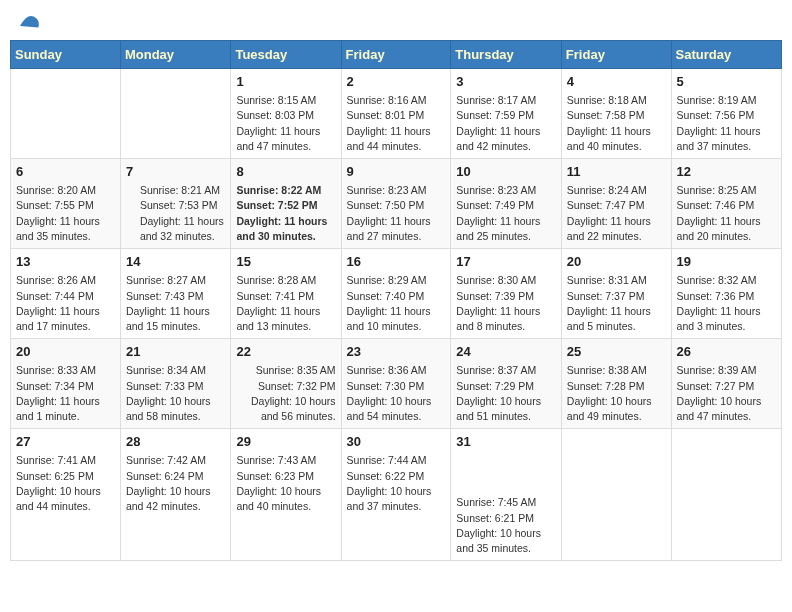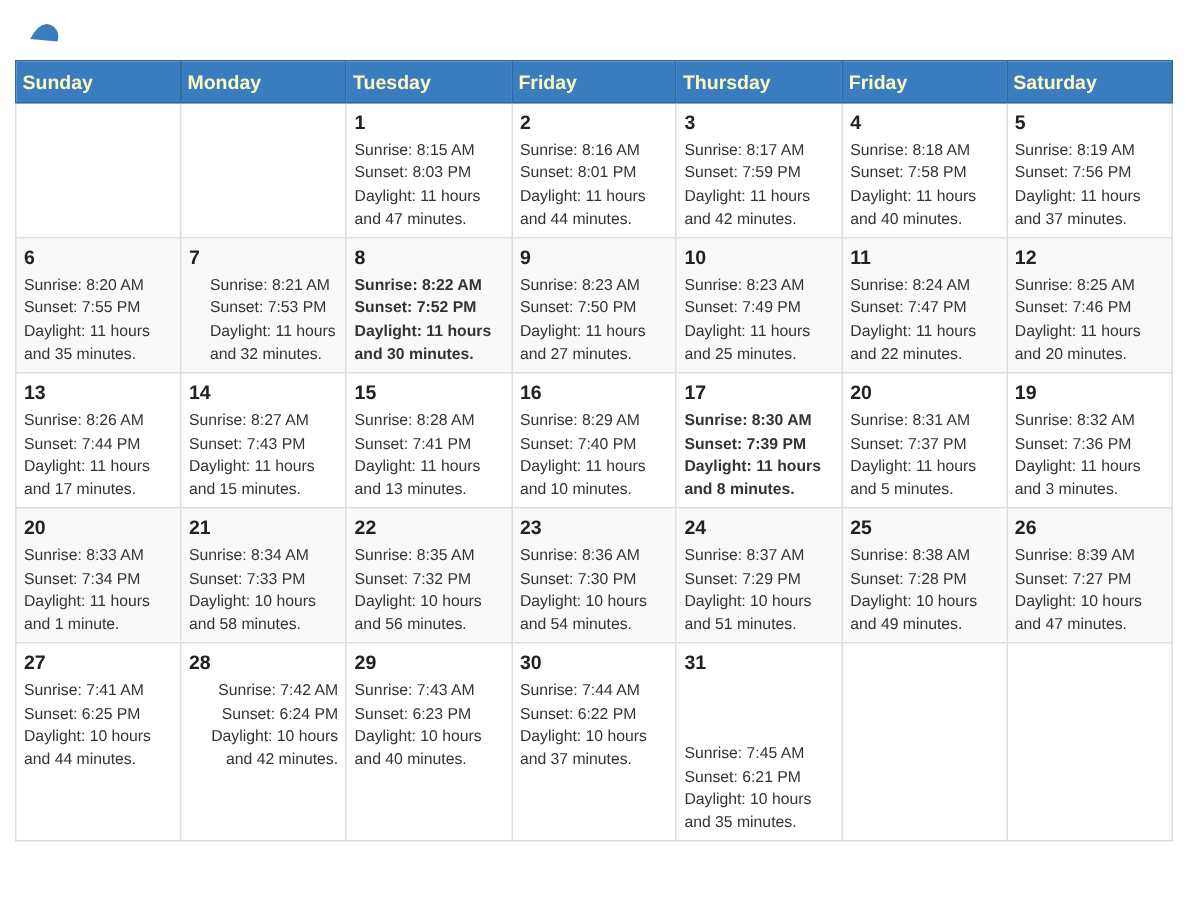--- a/index.html
+++ b/index.html
@@ -223,21 +223,21 @@
 Daylight: 11 hours and 13 minutes.</div>
         </td>
         <td>
           <div class="day-number">16</div>
           <div class="day-info" style="white-space: pre-line;">Sunrise: 8:29 AM
 Sunset: 7:40 PM
 Daylight: 11 hours and 10 minutes.</div>
         </td>
         <td>
           <div class="day-number">17</div>
-          <div class="day-info" style="white-space: pre-line; font-weight: bold;">Sunrise: 8:30 AM
+          <div class="day-info" style="white-space: pre-line;">Sunrise: 8:30 AM
 Sunset: 7:39 PM
 Daylight: 11 hours and 8 minutes.</div>
         </td>
         <td>
           <div class="day-number">20</div>
           <div class="day-info" style="white-space: pre-line;">Sunrise: 8:31 AM
 Sunset: 7:37 PM
 Daylight: 11 hours and 5 minutes.</div>
         </td>
         <td>
@@ -255,21 +255,21 @@
 Daylight: 11 hours and 1 minute.</div>
         </td>
         <td>
           <div class="day-number">21</div>
           <div class="day-info" style="white-space: pre-line;">Sunrise: 8:34 AM
 Sunset: 7:33 PM
 Daylight: 10 hours and 58 minutes.</div>
         </td>
         <td>
           <div class="day-number">22</div>
-          <div class="day-info" style="white-space: pre-line;">Sunrise: 8:35 AM
+          <div class="day-info" style="white-space: pre-line; text-align: right;">Sunrise: 8:35 AM
 Sunset: 7:32 PM
 Daylight: 10 hours and 56 minutes.</div>
         </td>
         <td>
           <div class="day-number">23</div>
           <div class="day-info" style="white-space: pre-line;">Sunrise: 8:36 AM
 Sunset: 7:30 PM
 Daylight: 10 hours and 54 minutes.</div>
         </td>
         <td>
@@ -293,21 +293,21 @@
       </tr>
       <tr>
         <td>
           <div class="day-number">27</div>
           <div class="day-info" style="white-space: pre-line;">Sunrise: 7:41 AM
 Sunset: 6:25 PM
 Daylight: 10 hours and 44 minutes.</div>
         </td>
         <td>
           <div class="day-number">28</div>
-          <div class="day-info" style="white-space: pre-line; text-align: right;">Sunrise: 7:42 AM
+          <div class="day-info" style="white-space: pre-line;">Sunrise: 7:42 AM
 Sunset: 6:24 PM
 Daylight: 10 hours and 42 minutes.</div>
         </td>
         <td>
           <div class="day-number">29</div>
           <div class="day-info" style="white-space: pre-line;">Sunrise: 7:43 AM
 Sunset: 6:23 PM
 Daylight: 10 hours and 40 minutes.</div>
         </td>
         <td>

